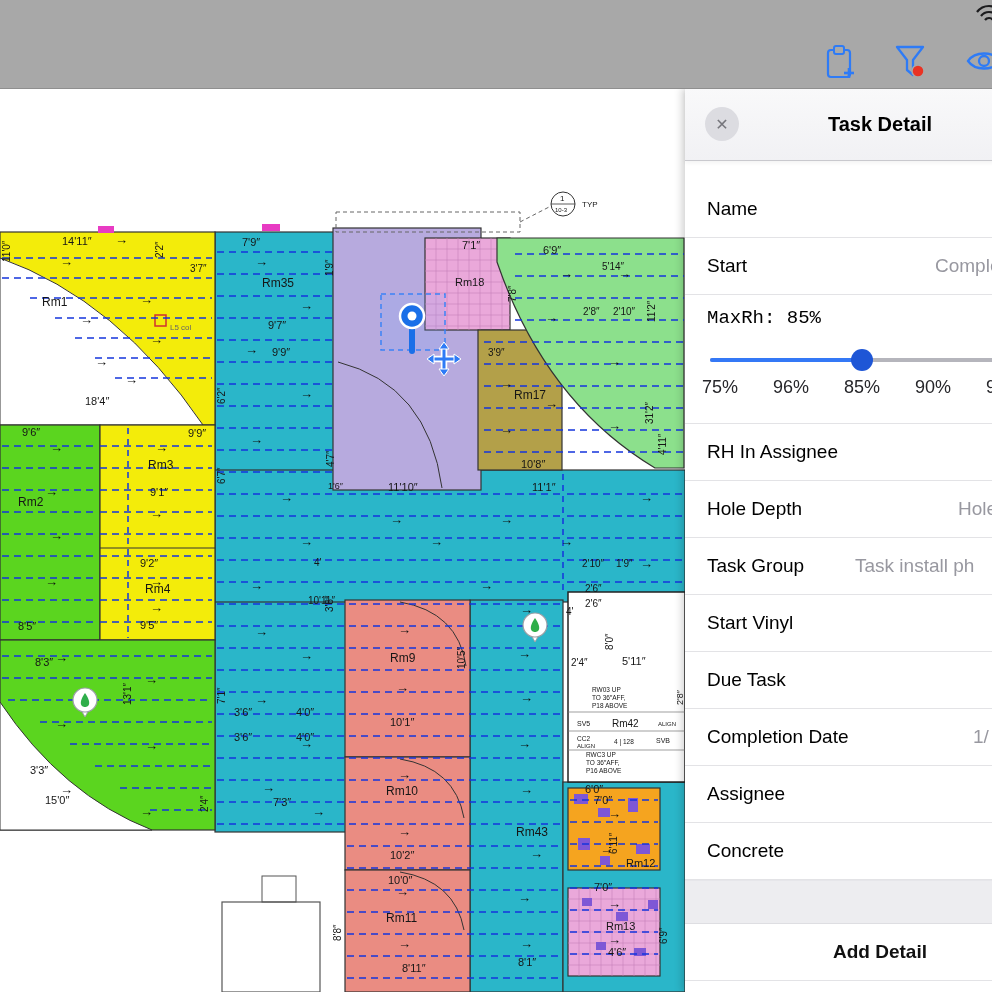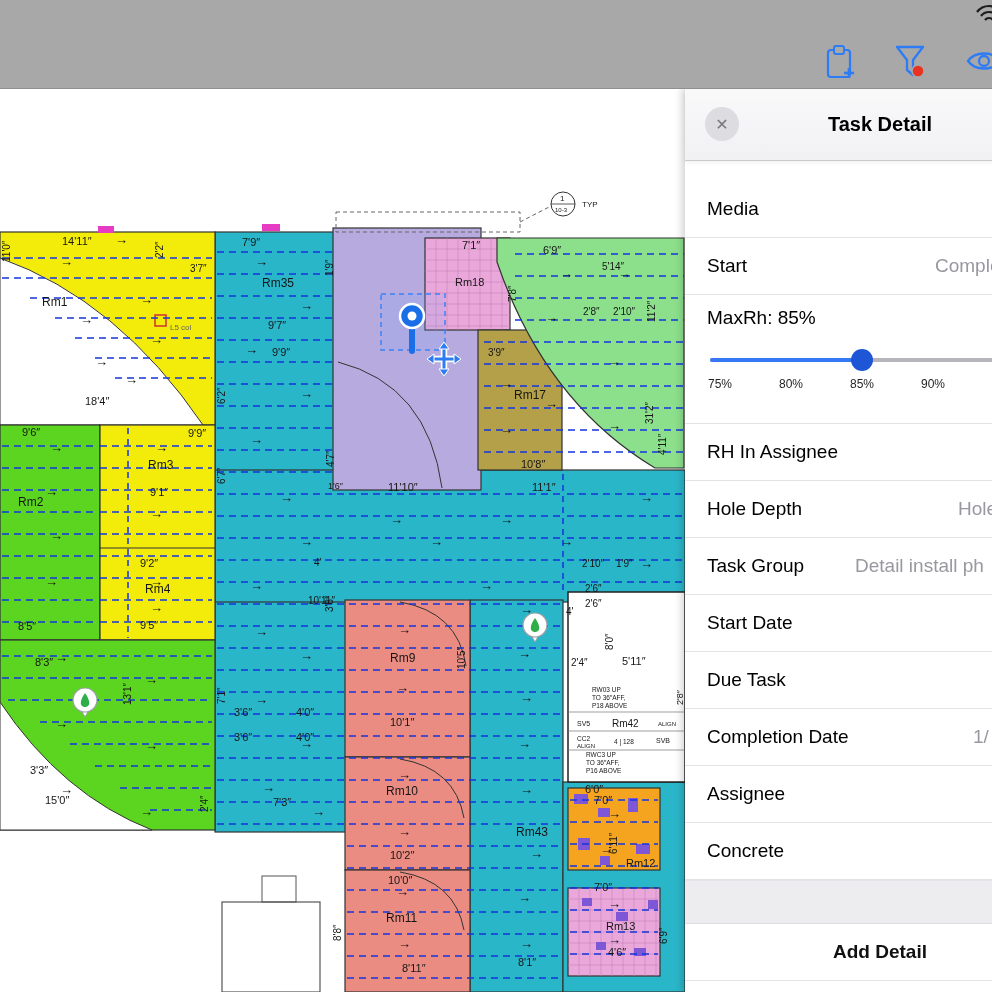--- a/index.html
+++ b/index.html
@@ -19,26 +19,26 @@
   .close-btn{position:absolute;left:20px;top:19px;width:34px;height:34px;border-radius:50%;
     background:#dcdce1;color:#76767c;font-size:16px;display:flex;align-items:center;
     justify-content:center;border:none;cursor:pointer;font-family:inherit;}
   .panel-title{height:72px;display:flex;align-items:center;justify-content:center;
     font-size:20px;font-weight:700;color:#000;}
   .spacer{height:20px;}
   .prow{position:relative;height:57px;border-bottom:1px solid #e3e3e6;display:flex;
     align-items:center;padding-left:22px;font-size:19px;color:#000;box-sizing:border-box;}
   .pvalue{position:absolute;top:50%;transform:translateY(-50%);color:#9898a0;white-space:nowrap;}
   .maxrh{position:relative;height:128px;border-bottom:1px solid #e3e3e6;font-size:19px;color:#000;}
-  .maxrh .mlabel{position:absolute;left:22px;top:12px;}
+  .maxrh .mlabel{position:absolute;left:22px;top:12px;font-family:Liberation Mono, monospace;}
   .track{position:absolute;left:25px;top:63px;width:304px;height:4px;background:#b5b5bc;border-radius:2px;}
   .fill{position:absolute;left:25px;top:63px;width:152px;height:4px;background:#3478f6;border-radius:2px;}
   .thumb{position:absolute;left:166px;top:54px;width:22px;height:22px;border-radius:50%;
     background:#1e56d6;cursor:pointer;}
-  .tick{position:absolute;top:82px;font-size:12px;color:#26262a;transform:translateX(-50%);white-space:nowrap;}
+  .tick{position:absolute;top:82px;font-size:18px;color:#26262a;transform:translateX(-50%);white-space:nowrap;}
   .gray-gap{height:44px;background:#ededf0;border-bottom:1px solid #dedee2;border-top:1px solid #e6e6ea;box-sizing:border-box;}
   .add-media{height:56px;display:flex;align-items:center;justify-content:center;font-size:19px;
     font-weight:600;color:#111;border-bottom:1px solid #e3e3e6;cursor:pointer;}
 </style>
 </head>
 <body>
 
 <svg id="plan" width="992" height="904" viewBox="0 88 992 904">
     <rect x="215" y="232" width="132" height="600" fill="#2ab6c9" stroke="#333" stroke-width="1.2"></rect>
     <rect x="215" y="470" width="470" height="132" fill="#2ab6c9" stroke="#333" stroke-width="1.2"></rect>
@@ -433,52 +433,52 @@
 <div class="panel">
   <div class="panel-header">
     <button class="close-btn">
       <span>✕</span>
     </button>
     <div class="panel-title">Task Detail</div>
   </div>
   <div class="spacer"></div>
 
   <div class="prow">
-    <span>Media</span>
+    <span>Name</span>
   </div>
   <div class="prow">
     <span>Start</span>
     <span class="pvalue" style="left:250px">Completed</span>
   </div>
 
   <div class="maxrh">
     <div class="mlabel">MaxRh: 85%</div>
     <div class="track"></div>
     <div class="fill"></div>
     <div class="thumb"></div>
     <span class="tick" style="left:35px">75%</span>
-    <span class="tick" style="left:106px">80%</span>
+    <span class="tick" style="left:106px">96%</span>
     <span class="tick" style="left:177px">85%</span>
     <span class="tick" style="left:248px">90%</span>
     <span class="tick" style="left:319px">95%</span>
   </div>
 
   <div class="prow">
     <span>RH In Assignee</span>
   </div>
   <div class="prow">
     <span>Hole Depth</span>
     <span class="pvalue" style="left:273px">Hole Depth</span>
   </div>
   <div class="prow">
     <span>Task Group</span>
-    <span class="pvalue" style="left:170px">Detail install ph</span>
-  </div>
-  <div class="prow">
-    <span>Start Date</span>
+    <span class="pvalue" style="left:170px">Task install ph</span>
+  </div>
+  <div class="prow">
+    <span>Start Vinyl</span>
   </div>
   <div class="prow">
     <span>Due Task</span>
   </div>
   <div class="prow">
     <span>Completion Date</span>
     <span class="pvalue" style="left:288px">1/</span>
   </div>
   <div class="prow">
     <span>Assignee</span>

